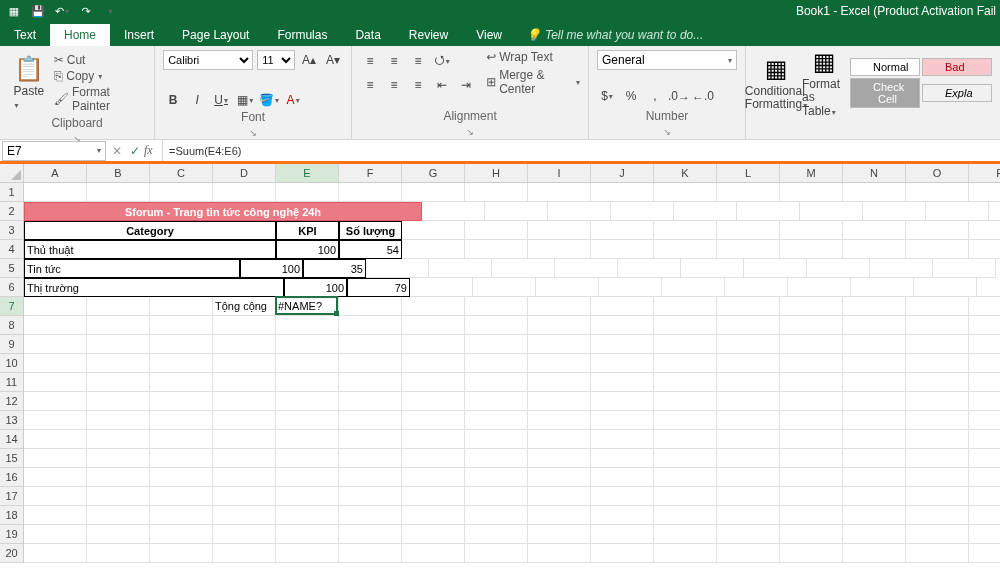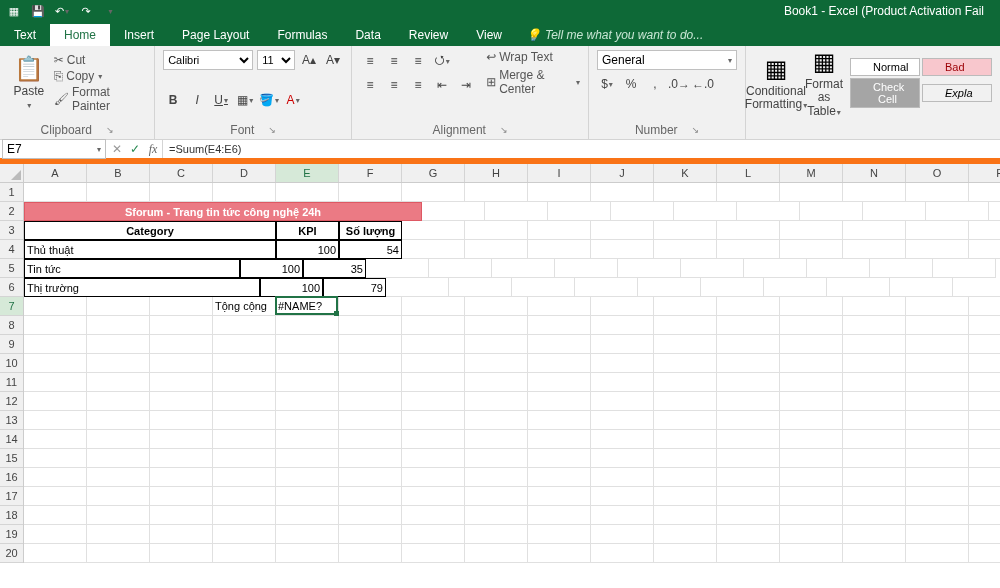--- a/index.html
+++ b/index.html
@@ -2,59 +2,59 @@
 <html><head>
 <meta charset="utf-8">
 <style>
 * { margin:0; padding:0; box-sizing:border-box; font-family:"Segoe UI",Tahoma,sans-serif; font-size:12px; }
 body { background:#fff; width:1000px; height:588px; overflow:hidden; }
 
 
 .titlebar { height:22px; background:#0e6937; display:flex; align-items:center; color:#fff; }
 .titlebar .qat { display:flex; gap:8px; padding:0 6px; align-items:center; }
 .titlebar .qat .ic { width:16px; height:16px; display:flex; align-items:center; justify-content:center; font-size:11px; color:#fff; }
-.titlebar .title { margin-left:auto; padding-right:16px; font-size:12px; color:#fff; white-space:nowrap; }
+.titlebar .title { margin-left:auto; padding-right:4px; font-size:12px; color:#fff; white-space:nowrap; }
 
 
 .tabs { height:24px; background:#0e6937; display:flex; align-items:flex-end; }
 .tab { padding:4px 14px; color:#fff; cursor:pointer; font-size:12px; }
 .tab.file { background:#0e6937; }
 .tab.active { background:#fff; color:#217346; }
 .tell { color:#c8e6d4; font-style:italic; padding:4px 10px; display:flex; align-items:center; gap:4px; }
 
 
 .ribbon { height:94px; background:#f1f1f1; border-bottom:1px solid #d4d4d4; display:flex; }
 .group { border-right:1px solid #d4d4d4; padding:4px 8px 2px 8px; display:flex; flex-direction:column; justify-content:space-between; align-items:center; }
-.group-label { font-size:11px; color:#666; text-align:center; display:flex; align-items:center; gap:14px; }
+.group-label { font-size:11px; color:#666; text-align:center; display:flex; align-items:center; gap:4px;flex-direction:column; }
 .group-label .launcher { font-size:9px; color:#888; }
 .row { display:flex; align-items:center; gap:4px; }
 .stack { display:flex; flex-direction:column; gap:2px; justify-content:center; }
 .bigbtn { display:flex; flex-direction:column; align-items:center; justify-content:center; width:44px; height:66px; gap:2px; cursor:pointer; }
 .bigbtn .bigicon { font-size:24px; }
-.bigbtn .lbl { font-size:11px; text-align:center; color:#444; line-height:1.1; }
+.bigbtn .lbl { font-size:11px; color:#444; line-height:1.1; }
 .smlbl { font-size:11px; color:#555; cursor:pointer; display:flex; align-items:center; gap:3px; }
 .smlbl .ic { font-size:12px; color:#555; }
 select.font { height:20px; font-size:11px; border:1px solid #c0c0c0; background:#fff; }
 .font.name { width:90px; }
 .font.size { width:38px; }
 .btnic { width:20px; height:20px; border:1px solid transparent; display:flex; align-items:center; justify-content:center; font-size:12px; color:#444; cursor:pointer; }
 .dd { font-size:8px; color:#666; margin-left:1px; }
 .numfmt { display:flex; align-items:center; border:1px solid #c0c0c0; background:#fff; height:20px; width:140px; padding:0 4px; justify-content:space-between; }
 .stylecell { border:1px solid #bbb; padding:2px 22px; font-size:11px; width:70px; }
 .stylecell.normal { background:#fff; }
 .stylecell.bad { background:#f8c7cd; color:#9c0006; }
 .stylecell.check { background:#a5a5a5; color:#fff;text-align:right; }
 .stylecell.explan { color:#000; }
 
 
-.fxbar { height:24px; display:flex; align-items:center; border-bottom:6px solid #f97316; background:#fff; }
+.fxbar { height:24px; display:flex; align-items:center; border-bottom:3px solid #f97316; background:#fff; }
 .namebox { width:104px; border:1px solid #c0c0c0; height:20px; margin:0 2px; padding:0 4px; display:flex; align-items:center; justify-content:space-between; font-size:11px; }
 .fxctrl { width:18px; text-align:center; color:#999; cursor:pointer; }
 .fxctrl.ok { color:#288a52; }
-.fxlabel { font-style:italic; font-family:Georgia,serif; color:#666; width:18px; text-align:center; }
+.fxlabel { font-style:italic; font-family:Georgia,serif; color:#666; width:18px; text-align:left; }
 .formula { flex:1; border-left:1px solid #d4d4d4; height:100%; padding:0 6px; display:flex; align-items:center; font-size:11px; color:#333; }
 
 
 .sheet { display:flex; height:calc(588px - 22px - 24px - 94px - 24px); background:#fff; }
 .rowhdrs { width:24px; background:#f0f0f0; border-right:1px solid #ccc; }
 .rowhdr { height:19px; border-bottom:1px solid #d4d4d4; font-size:11px; color:#444; display:flex; align-items:center; justify-content:center; }
 .rowhdr.sel { background:#d6e9d8; color:#217346; }
 .grid { flex:1; }
 .colhdrs { height:19px; display:flex; background:#f0f0f0; border-bottom:1px solid #ccc; }
 .colhdr { width:63px; border-right:1px solid #d4d4d4; font-size:11px; color:#444; display:flex; align-items:center; justify-content:center; }
@@ -194,21 +194,21 @@
           </div>
       </div>
     </div>
     <div class="group-label">
         <span>Alignment</span>
         <span class="launcher">↘</span>
       </div>
   </div>
 
   <div class="group">
-    <div class="stack" style="gap:4px">
+    <div class="stack" style="gap:16px">
       <div class="numfmt">
           <span>General</span>
           <span class="dd">▾</span>
         </div>
       <div class="row">
         <span class="btnic">$<span class="dd">▾</span></span>
         <span class="btnic">%</span>
         <span class="btnic">,</span>
         <span class="btnic">.0→</span>
         <span class="btnic">←.0</span>
@@ -378,21 +378,21 @@
           <div class="cell"></div>
           <div class="cell"></div>
           <div class="cell"></div>
           <div class="cell"></div>
           <div class="cell"></div>
           <div class="cell"></div>
           <div class="cell"></div>
       </div>
 
       <div class="crow">
-        <div class="cell tblcell" style="width:236px">Thị trường</div>
+        <div class="cell tblcell" style="width:260px">Thị trường</div>
         <div class="cell tblcell rgt">100</div>
         <div class="cell tblcell rgt">79</div>
         <div class="cell"></div>
           <div class="cell"></div>
           <div class="cell"></div>
           <div class="cell"></div>
           <div class="cell"></div>
           <div class="cell"></div>
           <div class="cell"></div>
           <div class="cell"></div>

